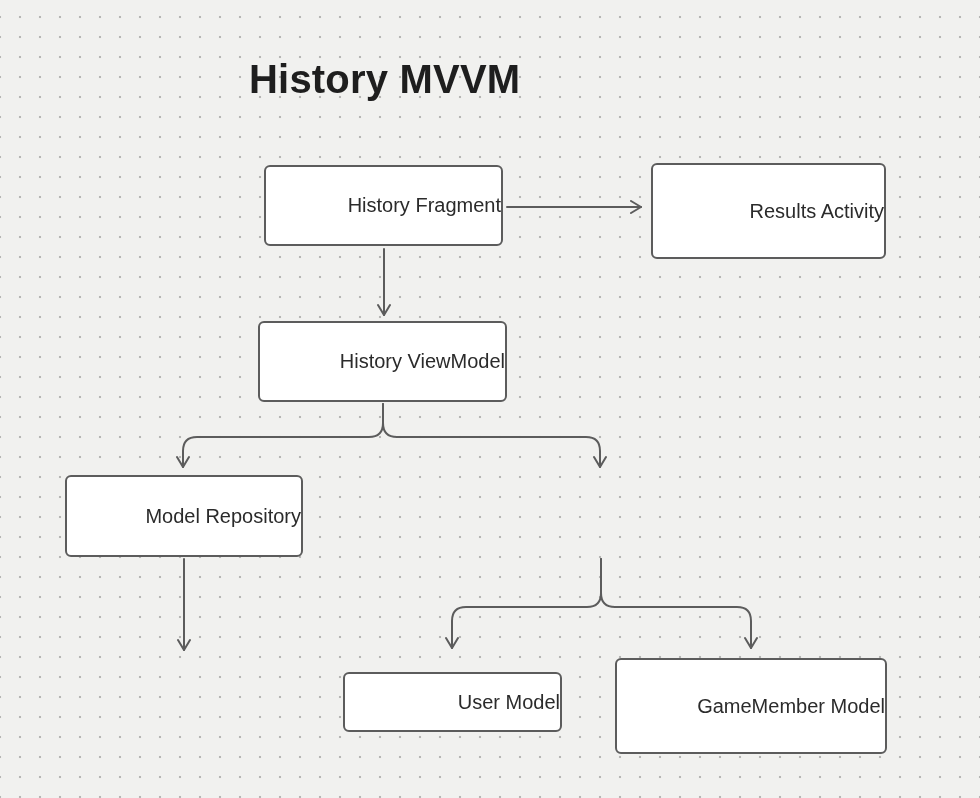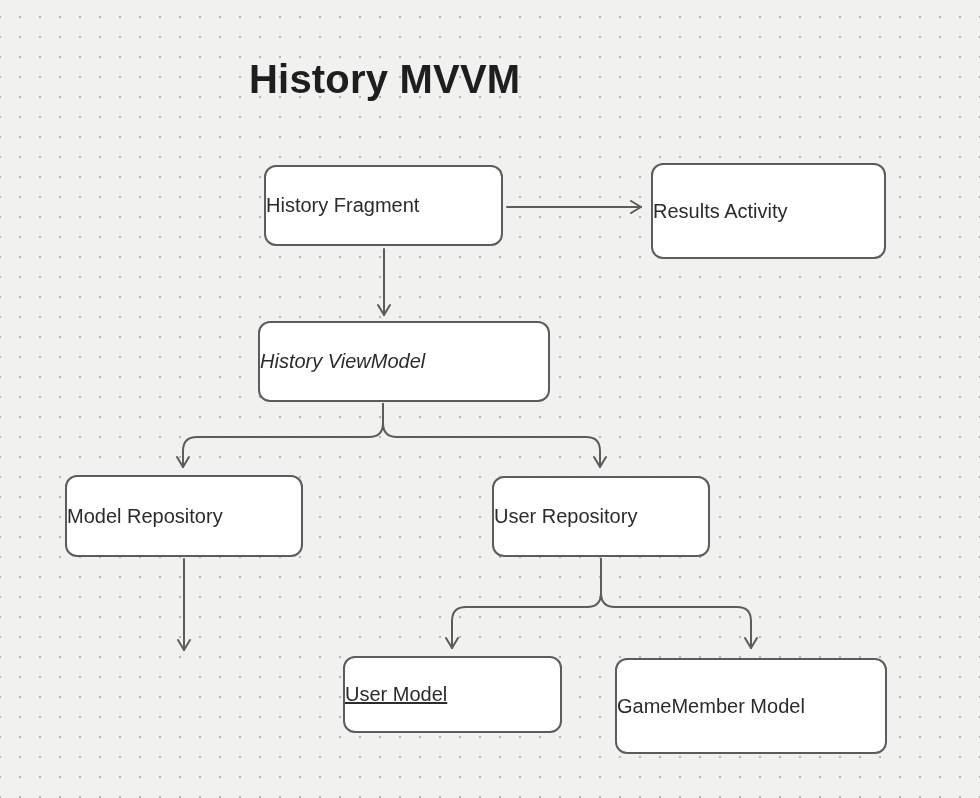--- a/index.html
+++ b/index.html
@@ -31,35 +31,35 @@
     position: absolute;
     left: 0; top: 0;
     width: 980px; height: 798px;
     pointer-events: none;
   }
   .node {
     position: absolute;
     box-sizing: border-box;
     background: #ffffff;
     border: 2px solid #5c5c5c;
-    border-radius: 12px;
+    border-radius: 6px;
     display: flex;
     align-items: center;
-    justify-content: flex-start;
+    justify-content: flex-end;
     font-size: 20px;
     color: #2b2b2b;
     white-space: nowrap;
   }
   .node-history-fragment  { left: 264px; top: 165px; width: 239px; height: 81px; }
   .node-results-activity  { left: 651px; top: 163px; width: 235px; height: 96px; }
-  .node-history-viewmodel { left: 258px; top: 321px; width: 292px; height: 81px; font-style: italic; }
+  .node-history-viewmodel { left: 258px; top: 321px; width: 249px; height: 81px; }
   .node-game-repository   { left:  65px; top: 475px; width: 238px; height: 82px; }
   .node-user-repository   { left: 492px; top: 476px; width: 218px; height: 81px; }
   .node-game-model        { left:  76px; top: 658px; width: 217px; height: 84px; }
-  .node-user-model        { left: 343px; top: 656px; width: 219px; height: 77px; text-decoration: underline; }
+  .node-user-model        { left: 343px; top: 672px; width: 219px; height: 60px; }
   .node-gamemember-model  { left: 615px; top: 658px; width: 272px; height: 96px; }
 </style>
 </head>
 <body>
 
 <div class="canvas">
 
   <div class="title">History MVVM</div>
 
   <svg class="edges-layer" width="980" height="798" viewBox="0 0 980 798" xmlns="http://www.w3.org/2000/svg">
@@ -88,23 +88,20 @@
   </div>
 
   <div class="node node-history-viewmodel">
     <span>History ViewModel</span>
   </div>
 
   <div class="node node-game-repository">
     <span>Model Repository</span>
   </div>
 
-  <div class="node node-user-repository">
-    <span>User Repository</span>
-  </div>
 
 
   <div class="node node-user-model">
     <span>User Model</span>
   </div>
 
   <div class="node node-gamemember-model">
     <span>GameMember Model</span>
   </div>
 

